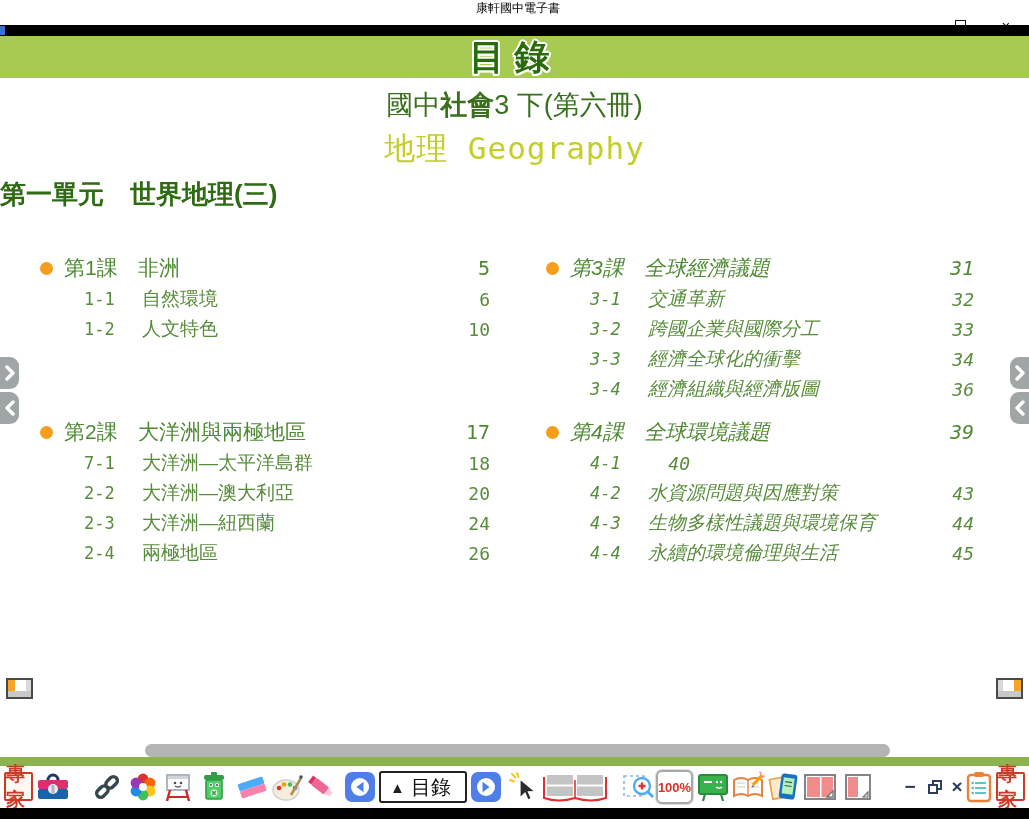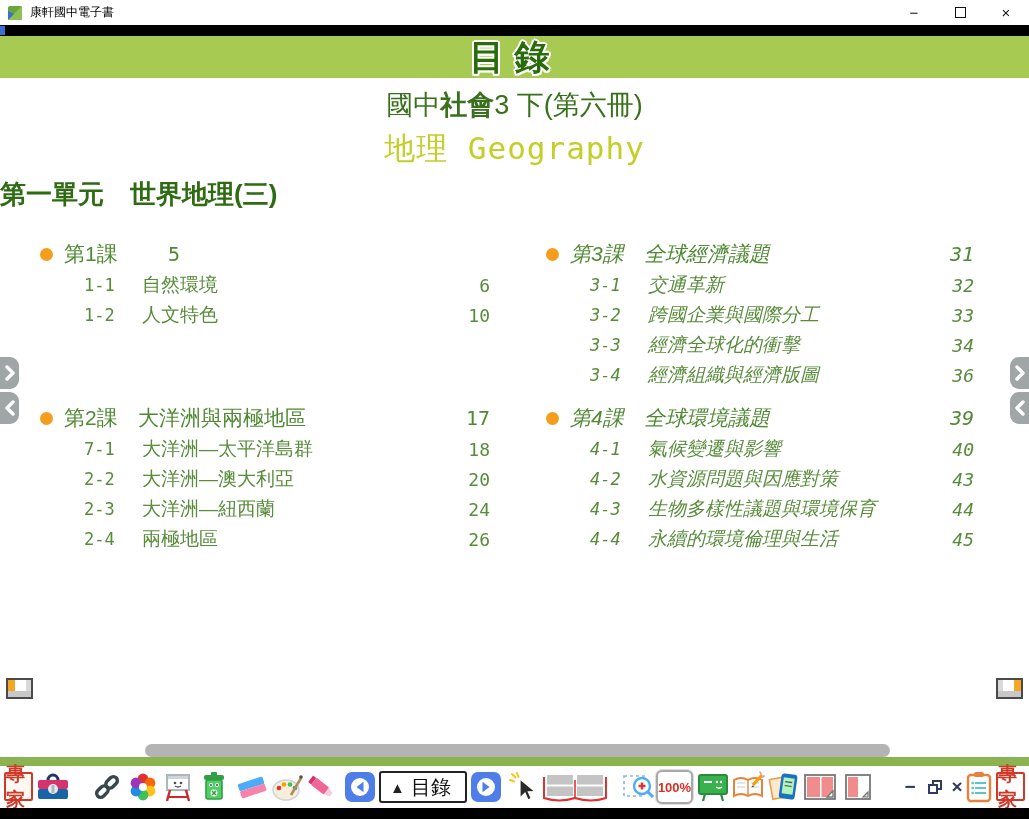--- a/index.html
+++ b/index.html
@@ -2,21 +2,21 @@
 <html><head>
 <meta charset="utf-8">
 <style>
   * { box-sizing: border-box; margin: 0; padding: 0; }
   html,body { width:1029px; height:819px; }
   body {
     font-family:"Liberation Sans","DejaVu Sans",sans-serif;
     background:#fff; position:relative; overflow:hidden;
   }
   
-  .titlebar { height:25px; display:flex; align-items:center; background:#fff; position:relative; }
+  .titlebar { height:25px; display:flex; align-items:center; background:#fff; position:relative;flex-direction:column; }
   .app-icon { width:16px; height:16px; margin-left:7px; }
   .app-title { font-size:12px; color:#000; margin-left:7px; }
   .win-controls { margin-left:auto; display:flex; height:100%; }
   .win-btn { width:46px; display:flex; align-items:center; justify-content:center; font-size:15px; color:#111; cursor:default; }
   .max-box { width:11px; height:11px; border:1.5px solid #111; display:inline-block; }
   
   .top-black { height:11px; background:#000; position:relative; }
   .blue-notch { position:absolute; left:0; top:1px; width:5px; height:9px; background:#3b6fd4; }
   
   .header-green { height:42px; background:#a6ca52; text-align:center; }
@@ -25,21 +25,21 @@
     text-shadow:2px 0 0 #fff,-2px 0 0 #fff,0 2px 0 #fff,0 -2px 0 #fff,
       1.5px 1.5px 0 #fff,-1.5px -1.5px 0 #fff,1.5px -1.5px 0 #fff,-1.5px 1.5px 0 #fff;
   }
   
   .content { position:absolute; top:78px; left:0; width:1029px; height:679px; background:#fff; }
   .book-title { text-align:center; margin-top:9px; font-size:27px; color:#38701c; }
   .book-title .bold { font-weight:bold; }
   .subject-line { text-align:center; margin-top:5px; font-size:31px; letter-spacing:1px;
     color:#c3cf28; font-family:"DejaVu Sans Mono","Liberation Mono",monospace; }
   .unit-line { text-align:left; margin-top:7px; font-size:26px; font-weight:bold; color:#2e6b12; }
-  .toc { display:flex; margin-top:26px; padding:0 40px; }
+  .toc { display:flex; margin-top:40px; padding:0 40px; }
   .toc-col-left { flex:0 0 450px; }
   .toc-col-right { flex:0 0 428px; margin-left:56px;font-style:italic; }
   .toc-section.first { height:164px; }
   .lesson-row { display:flex; align-items:center; height:32px; font-size:21px; color:#4f8a33; cursor:pointer; }
   .bullet { width:13px; height:13px; border-radius:50%; background:#f59d1c; margin-right:11px; flex:0 0 13px; }
   .lesson-no { width:74px; }
   .lesson-title { flex:1; }
   .page-no { width:42px; text-align:right; font-family:"DejaVu Sans Mono","Liberation Mono",monospace; font-size:20px; }
   .sub-row { display:flex; align-items:center; height:30px; font-size:19px; color:#578c3a; padding-left:44px; cursor:pointer; }
   .sub-no { width:58px; font-family:"DejaVu Sans Mono","Liberation Mono",monospace; font-size:17px; }
@@ -114,20 +114,21 @@
   <div class="subject-line">地理 Geography</div>
   <div class="unit-line">第一單元　世界地理(三)</div>
 
   <div class="toc">
 
     <div class="toc-col-left">
       <div class="toc-section first">
         <div class="lesson-row">
           <span class="bullet"></span>
           <span class="lesson-no">第1課</span>
+          <span class="lesson-title">非洲</span>
           <span class="page-no">5</span>
         </div>
         <div class="sub-row">
           <span class="sub-no">1-1</span>
           <span class="sub-title">自然環境</span>
           <span class="page-no">6</span>
         </div>
         <div class="sub-row">
           <span class="sub-no">1-2</span>
           <span class="sub-title">人文特色</span>
@@ -195,21 +196,20 @@
       </div>
       <div class="toc-section">
         <div class="lesson-row">
           <span class="bullet"></span>
           <span class="lesson-no">第4課</span>
           <span class="lesson-title">全球環境議題</span>
           <span class="page-no">39</span>
         </div>
         <div class="sub-row">
           <span class="sub-no">4-1</span>
-          <span class="sub-title">氣候變遷與影響</span>
           <span class="page-no">40</span>
         </div>
         <div class="sub-row">
           <span class="sub-no">4-2</span>
           <span class="sub-title">水資源問題與因應對策</span>
           <span class="page-no">43</span>
         </div>
         <div class="sub-row">
           <span class="sub-no">4-3</span>
           <span class="sub-title">生物多樣性議題與環境保育</span>

